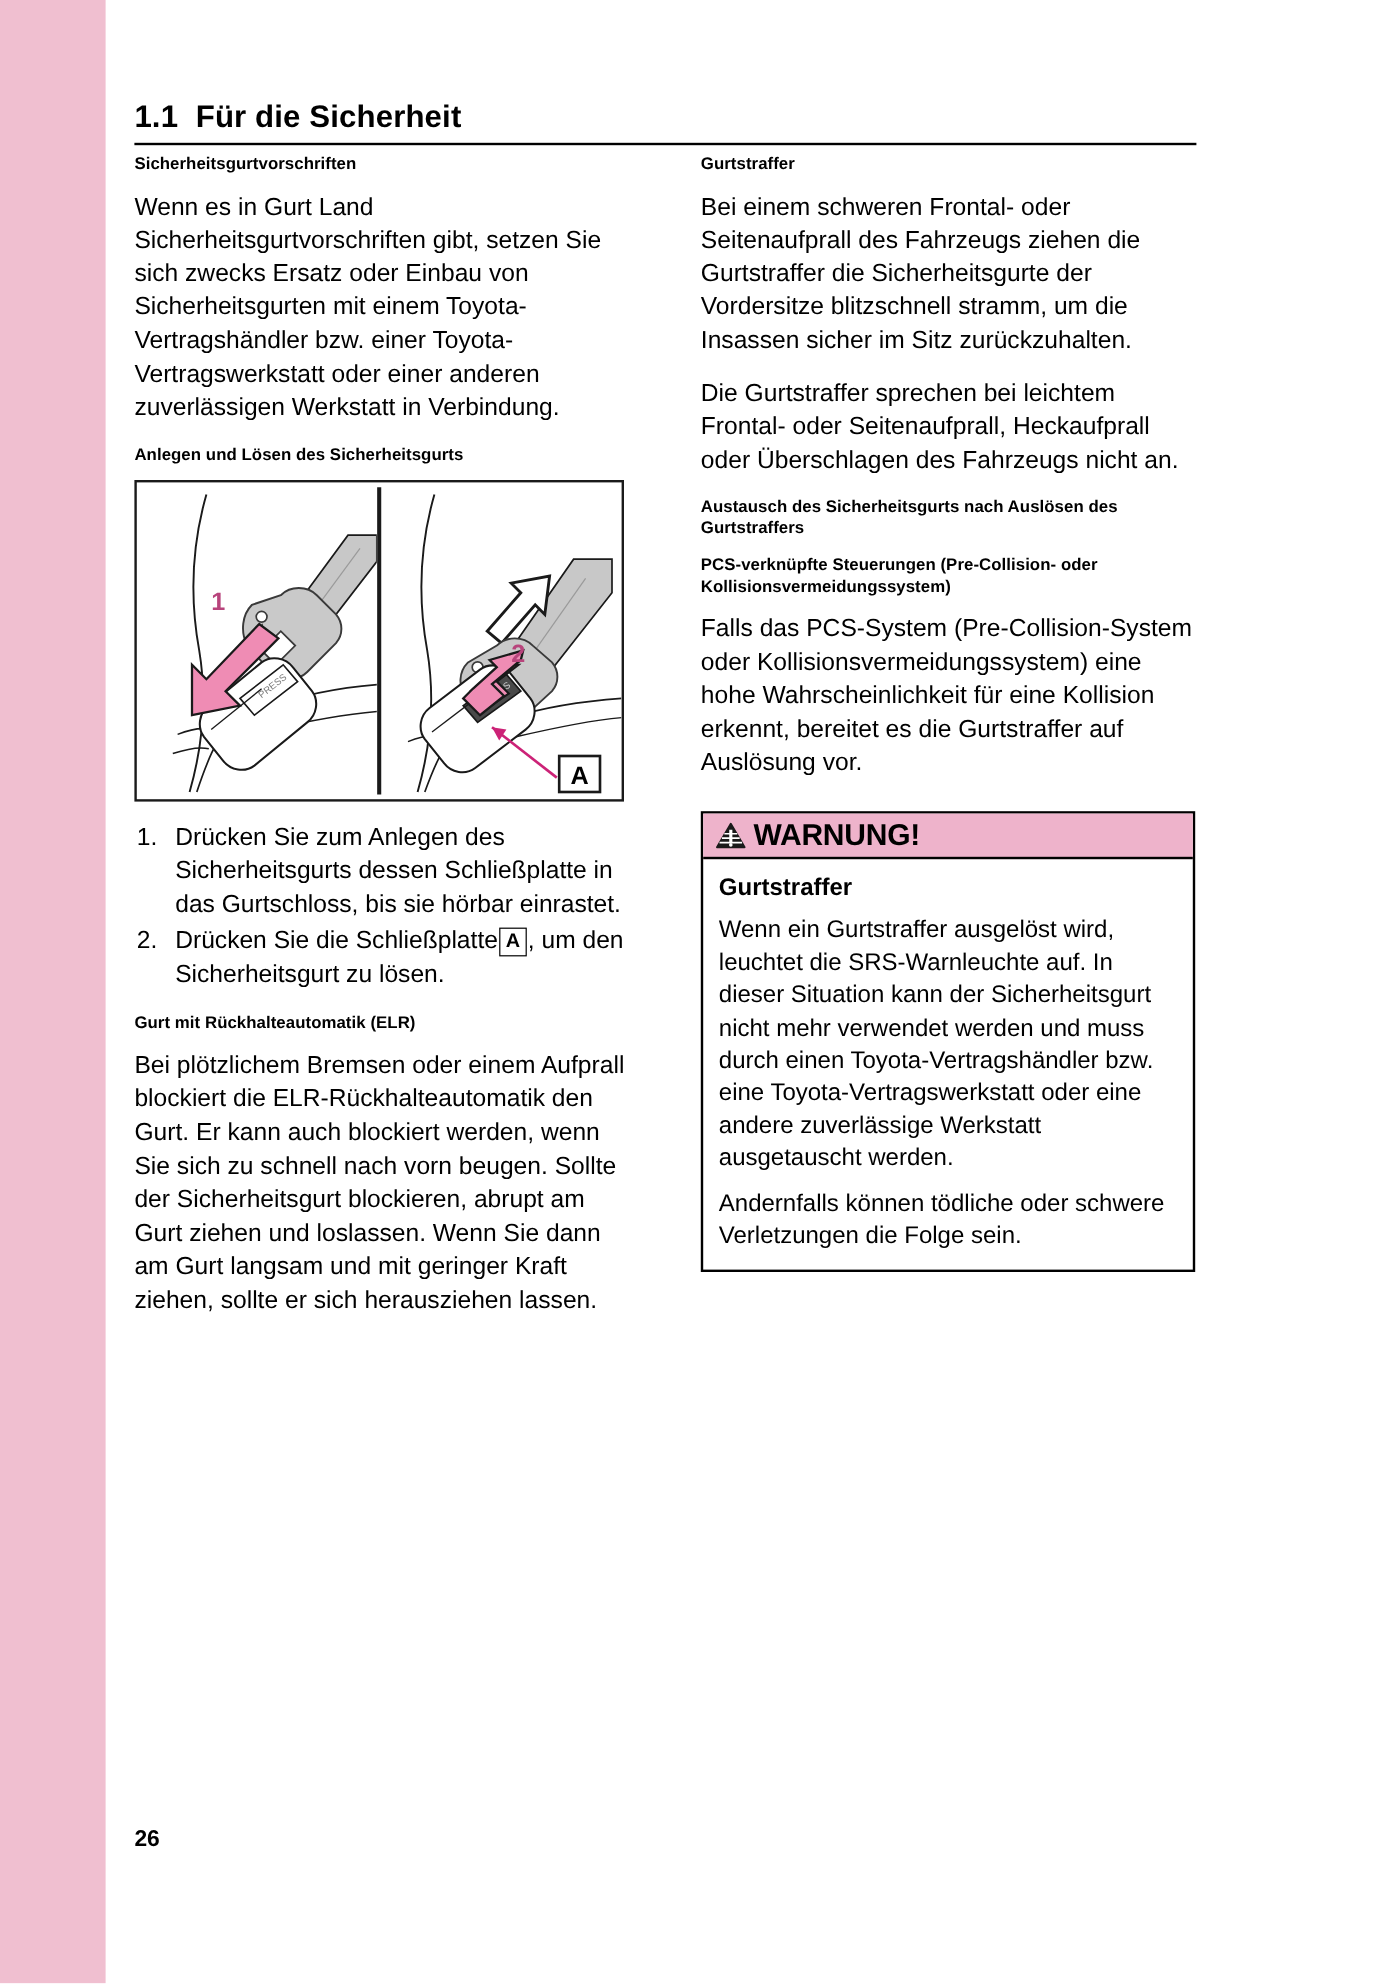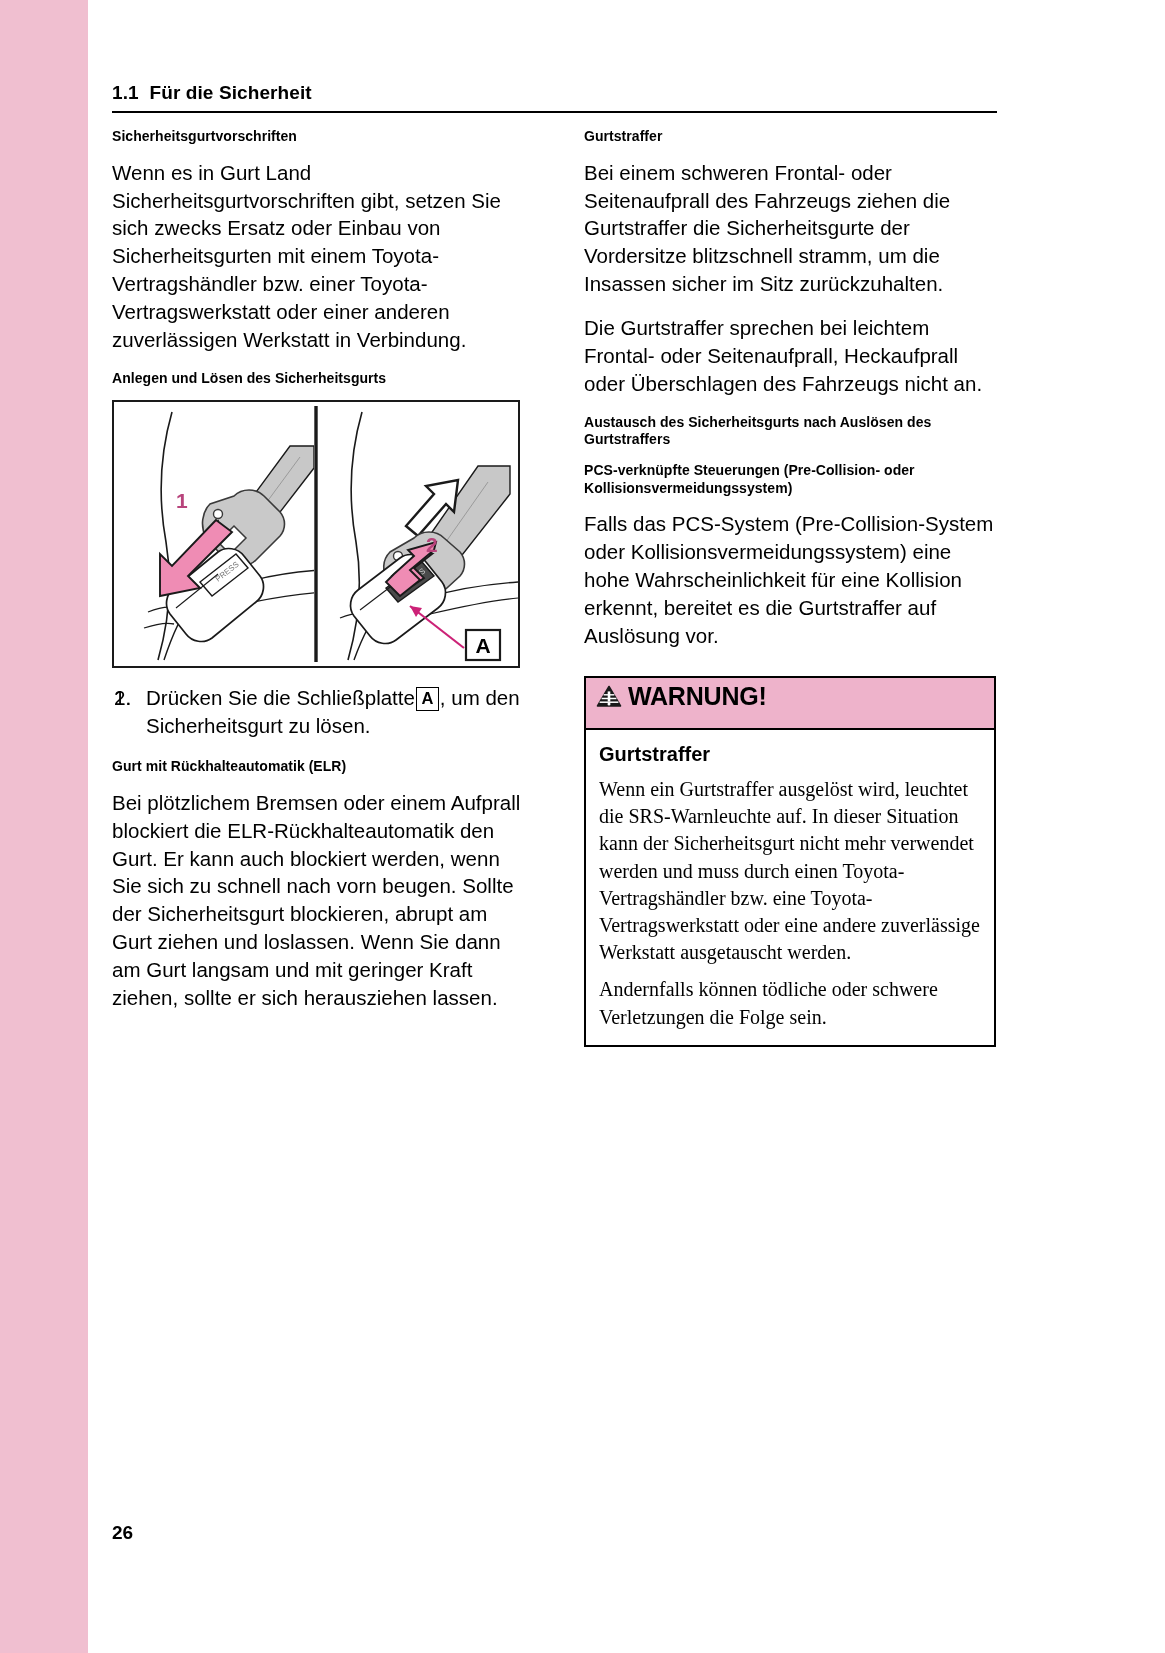--- a/index.html
+++ b/index.html
@@ -36,21 +36,21 @@
     height: 1653px;
   }
   
   .running-head {
     position: absolute;
     left: 0;
     top: 82px;
     width: 885px;
   }
   .running-head .rh-text {
-    font-size: 19px;
+    font-size: 26px;
     font-weight: bold;
     color: #000;
     letter-spacing: 0.1px;
     line-height: 1.2;
     white-space: pre;
   }
   .running-head .rh-rule {
     margin-top: 6px;
     border-bottom: 2.2px solid #000;
     width: 885px;
@@ -134,21 +134,21 @@
   
   .warnbox {
     margin-top: 26px;
     border: 2.4px solid #000;
     box-sizing: border-box;
     width: 412px;
   }
   .warnbox-head {
     background: #eeb3cb;
     border-bottom: 2.4px solid #000;
-    padding: 5px 10px 18px 10px;
+    padding: 5px 10px 4px 10px;
     display: flex;
     align-items: center;
     gap: 6px;
   }
   .warnbox-head .wtitle {
     font-size: 25px;
     font-weight: bold;
     color: #000;
     letter-spacing: -0.2px;
     line-height: 1.1;
@@ -162,21 +162,20 @@
     font-weight: bold;
     margin: 0 0 9px 0;
     line-height: 1.3;
     color: #000;
   }
   .warnbox-body p {
     font-size: 20px;
     line-height: 1.36;
     margin: 0 0 10px 0;
     color: #000;
-    font-family: Liberation Serif, serif;
   }
   .warnbox-body p.last { margin-bottom: 0; }
 
   
   .folio {
     position: absolute;
     left: 112px;
     top: 1522px;
     font-size: 19px;
     font-weight: bold;
@@ -285,21 +284,21 @@
 
             <g>
               <rect x="352" y="228" width="34" height="30" fill="#ffffff" stroke="#1a1a1a" stroke-width="2.2"></rect>
               <text x="369" y="251" font-size="21" font-weight="bold" text-anchor="middle" fill="#000" font-family="Liberation Sans, sans-serif">A</text>
             </g>
           </svg>
         </div>
 
         <ol class="steps">
           <li>
-            <span class="num">1.</span>
+            <span class="num">1.</span><span>Drücken Sie zum Anlegen des Sicherheitsgurts dessen Schließplatte in das Gurtschloss, bis sie hörbar einrastet.</span>
           </li>
           <li>
             <span class="num">2.</span><span>Drücken Sie die Schließplatte</span><span class="boxlet">A</span><span>, um den Sicherheitsgurt zu lösen.</span>
           </li>
         </ol>
 
         <h2 class="sec">Gurt mit Rückhalteautomatik (ELR)</h2>
 
         <p class="body last">Bei plötzlichem Bremsen oder einem Aufprall blockiert die ELR-Rückhalteautomatik den Gurt. Er kann auch blockiert werden, wenn Sie sich zu schnell nach vorn beugen. Sollte der Sicherheitsgurt blockieren, abrupt am Gurt ziehen und loslassen. Wenn Sie dann am Gurt langsam und mit geringer Kraft ziehen, sollte er sich herausziehen lassen.</p>
       </div>

